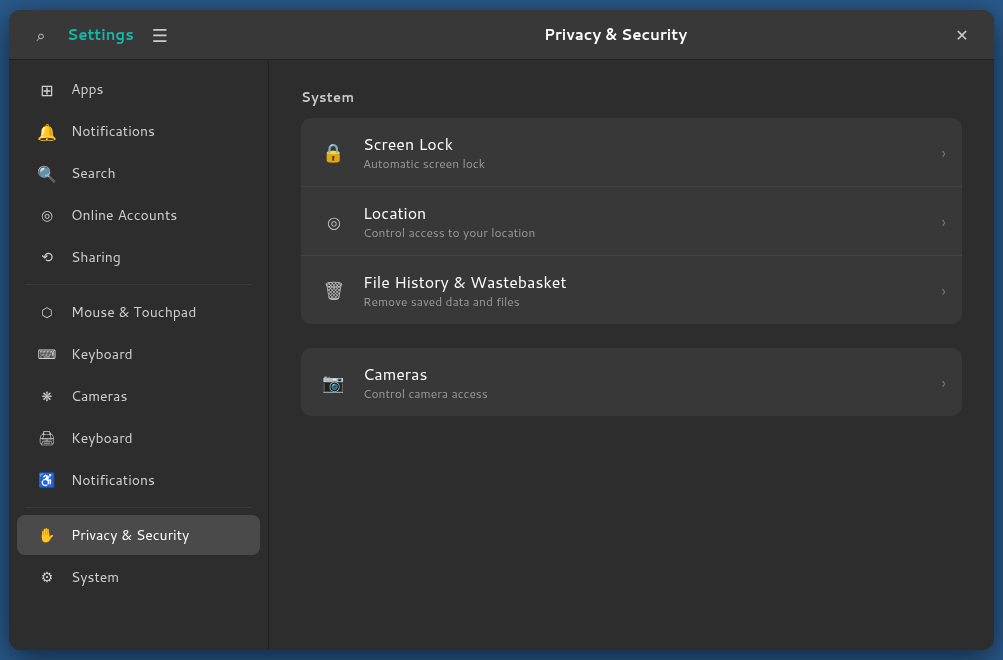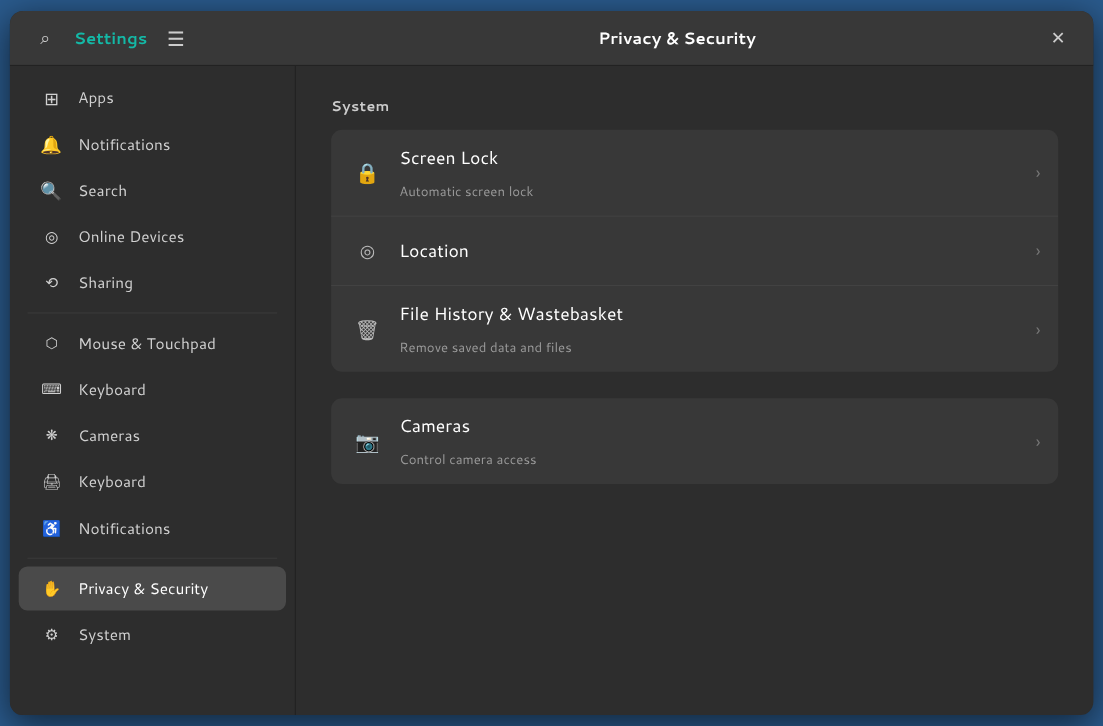--- a/index.html
+++ b/index.html
@@ -204,21 +204,21 @@
 
     .settings-row-title {
       font-size: 16px;
       color: #fff;
       font-weight: 500;
     }
 
     .settings-row-subtitle {
       font-size: 12px;
       color: #999;
-      margin-top: 10px;
+      margin-top: 0;
     }
 
     .settings-row-chevron {
       color: #777;
       font-size: 16px;
     }
   </style>
 </head>
 <body>
 
@@ -254,21 +254,21 @@
         <span>Notifications</span>
       </div>
 
       <div class="sidebar-item">
         <span class="icon">🔍</span>
         <span>Search</span>
       </div>
 
       <div class="sidebar-item">
         <span class="icon" style="font-size:14px;">◎</span>
-        <span>Online Devices</span>
+        <span>Online Accounts</span>
       </div>
 
       <div class="sidebar-item">
         <span class="icon" style="font-size:14px;">⟲</span>
         <span>Sharing</span>
       </div>
 
       <div class="sidebar-divider"></div>
 
       <div class="sidebar-item">
@@ -320,20 +320,21 @@
             <div class="settings-row-title">Screen Lock</div>
             <div class="settings-row-subtitle">Automatic screen lock</div>
           </div>
           <div class="settings-row-chevron">›</div>
         </div>
 
         <div class="settings-row">
           <div class="settings-row-icon" style="font-size:16px;">◎</div>
           <div class="settings-row-text">
             <div class="settings-row-title">Location</div>
+            <div class="settings-row-subtitle">Control access to your location</div>
           </div>
           <div class="settings-row-chevron">›</div>
         </div>
 
         <div class="settings-row">
           <div class="settings-row-icon">🗑</div>
           <div class="settings-row-text">
             <div class="settings-row-title">File History &amp; Wastebasket</div>
             <div class="settings-row-subtitle">Remove saved data and files</div>
           </div>

